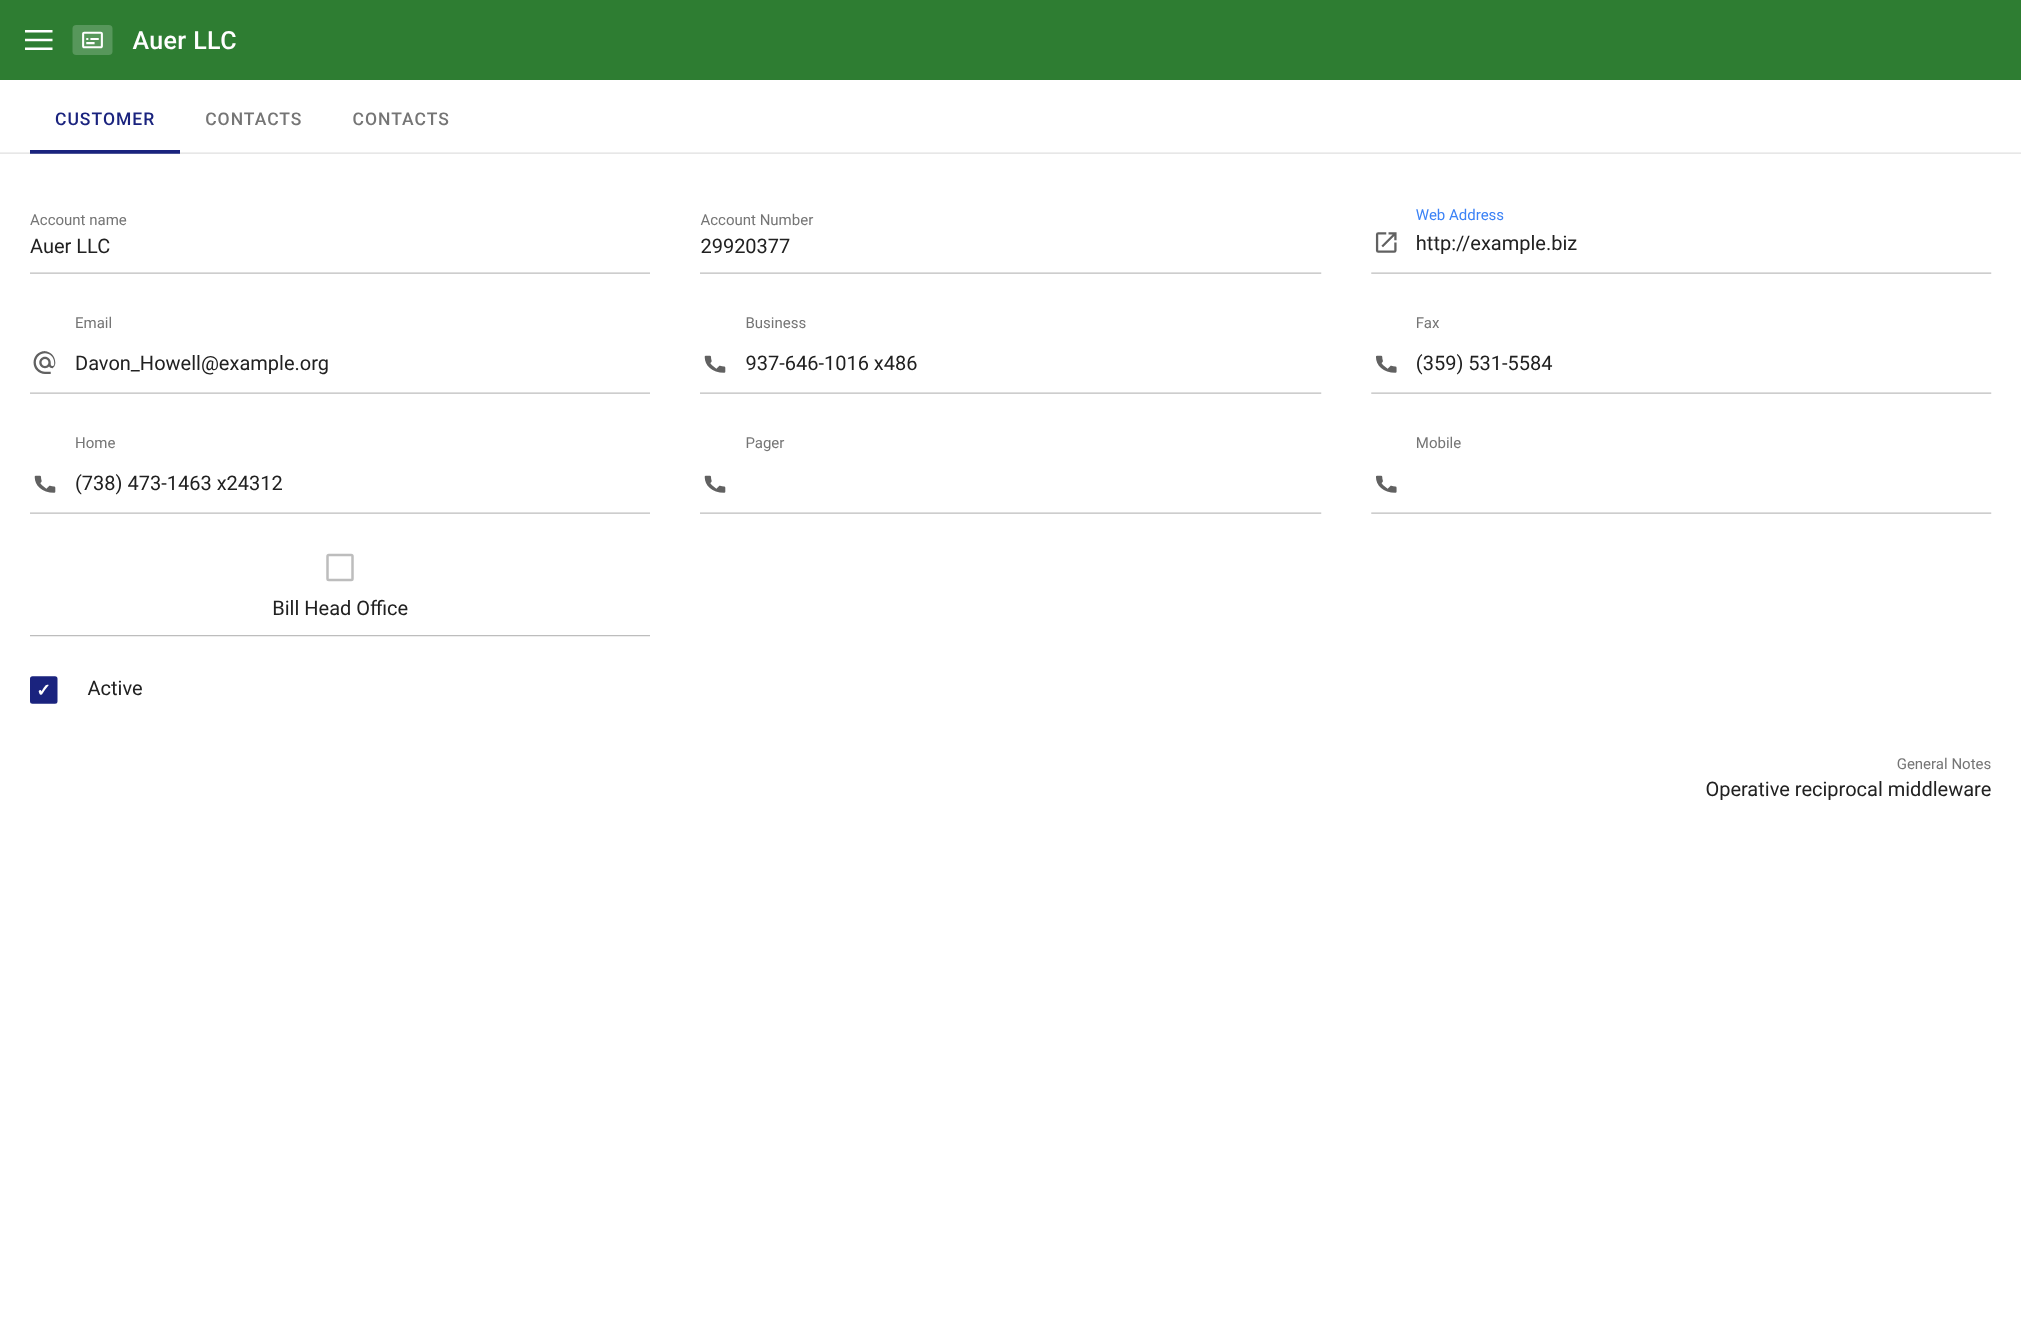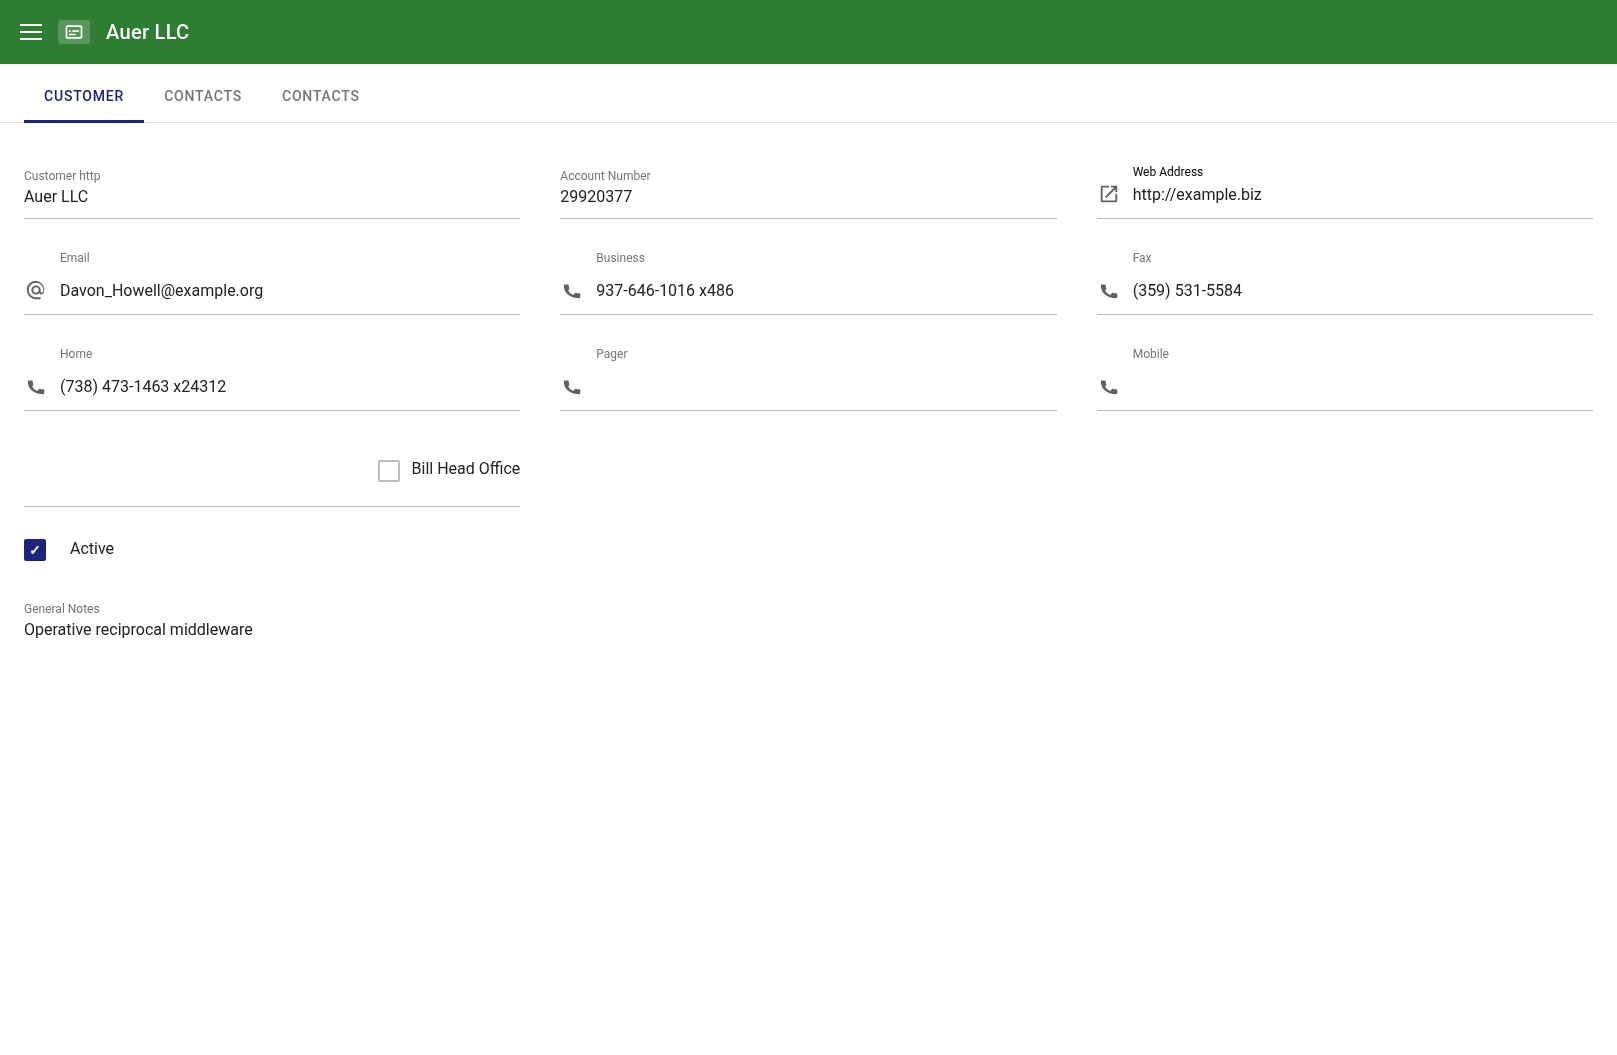--- a/index.html
+++ b/index.html
@@ -133,21 +133,21 @@
     .field-web {
       display: flex;
       flex-direction: column;
       padding-bottom: 8px;
       border-bottom: 1px solid #bdbdbd;
       min-height: 64px;
       justify-content: flex-end;
     }
     .field-web .field-label {
       font-size: 12px;
-      color: #000000;
+      color: #3b82f6;
       margin-bottom: 4px;
       margin-left: 36px;
     }
     .checkbox-box {
       width: 22px;
       height: 22px;
       border: 2px solid #bdbdbd;
       border-radius: 2px;
       background: #fff;
       display: flex;
@@ -172,20 +172,21 @@
       align-items: flex-start;
       gap: 24px;
       margin-bottom: 40px;
       margin-left: 0;
     }
 
     
     .notes-section {
       display: flex;
       flex-direction: column;
+      text-align: right;
     }
     .notes-label {
       font-size: 12px;
       color: #757575;
       margin-bottom: 4px;
     }
     .notes-value {
       font-size: 16px;
       color: #212121;
     }
@@ -218,21 +219,21 @@
   <div class="tab active">CUSTOMER</div>
   <div class="tab">CONTACTS</div>
   <div class="tab">CONTACTS</div>
 </div>
 
 <div class="content">
 
   <div class="form-row">
 
     <div class="field">
-      <span class="field-label">Customer http</span>
+      <span class="field-label">Account name</span>
       <span class="field-value">Auer LLC</span>
     </div>
 
     <div class="field">
       <span class="field-label">Account Number</span>
       <span class="field-value">29920377</span>
     </div>
 
     <div class="field-web">
       <span class="field-label">Web Address</span>
@@ -320,21 +321,21 @@
             <path d="M6.62 10.79a15.15 15.15 0 006.59 6.59l2.2-2.2c.27-.27.67-.36 1.02-.24 1.12.37 2.33.57 3.57.57a1 1 0 011 1V20a1 1 0 01-1 1C9.39 21 3 14.61 3 7a1 1 0 011-1h3.5a1 1 0 011 1c0 1.25.2 2.45.57 3.57.11.35.03.74-.24 1.02l-2.21 2.2z"></path>
           </svg>
         </span>
         <span class="field-value field-empty"></span>
       </div>
     </div>
   </div>
 
   <div class="form-row">
 
-    <div class="field" style="flex-direction:row; align-items:center; justify-content: flex-end; gap: 12px; border-bottom: 1px solid #bdbdbd;">
+    <div class="field" style="flex-direction:column; align-items:center; justify-content: flex-end; gap: 12px; border-bottom: 1px solid #bdbdbd;">
       <div class="checkbox-box"></div>
       <span class="field-value">Bill Head Office</span>
     </div>
 
 
   </div>
 
   <div class="active-row">
     <div class="checkbox-box checked"></div>
     <span class="field-value">Active</span>

